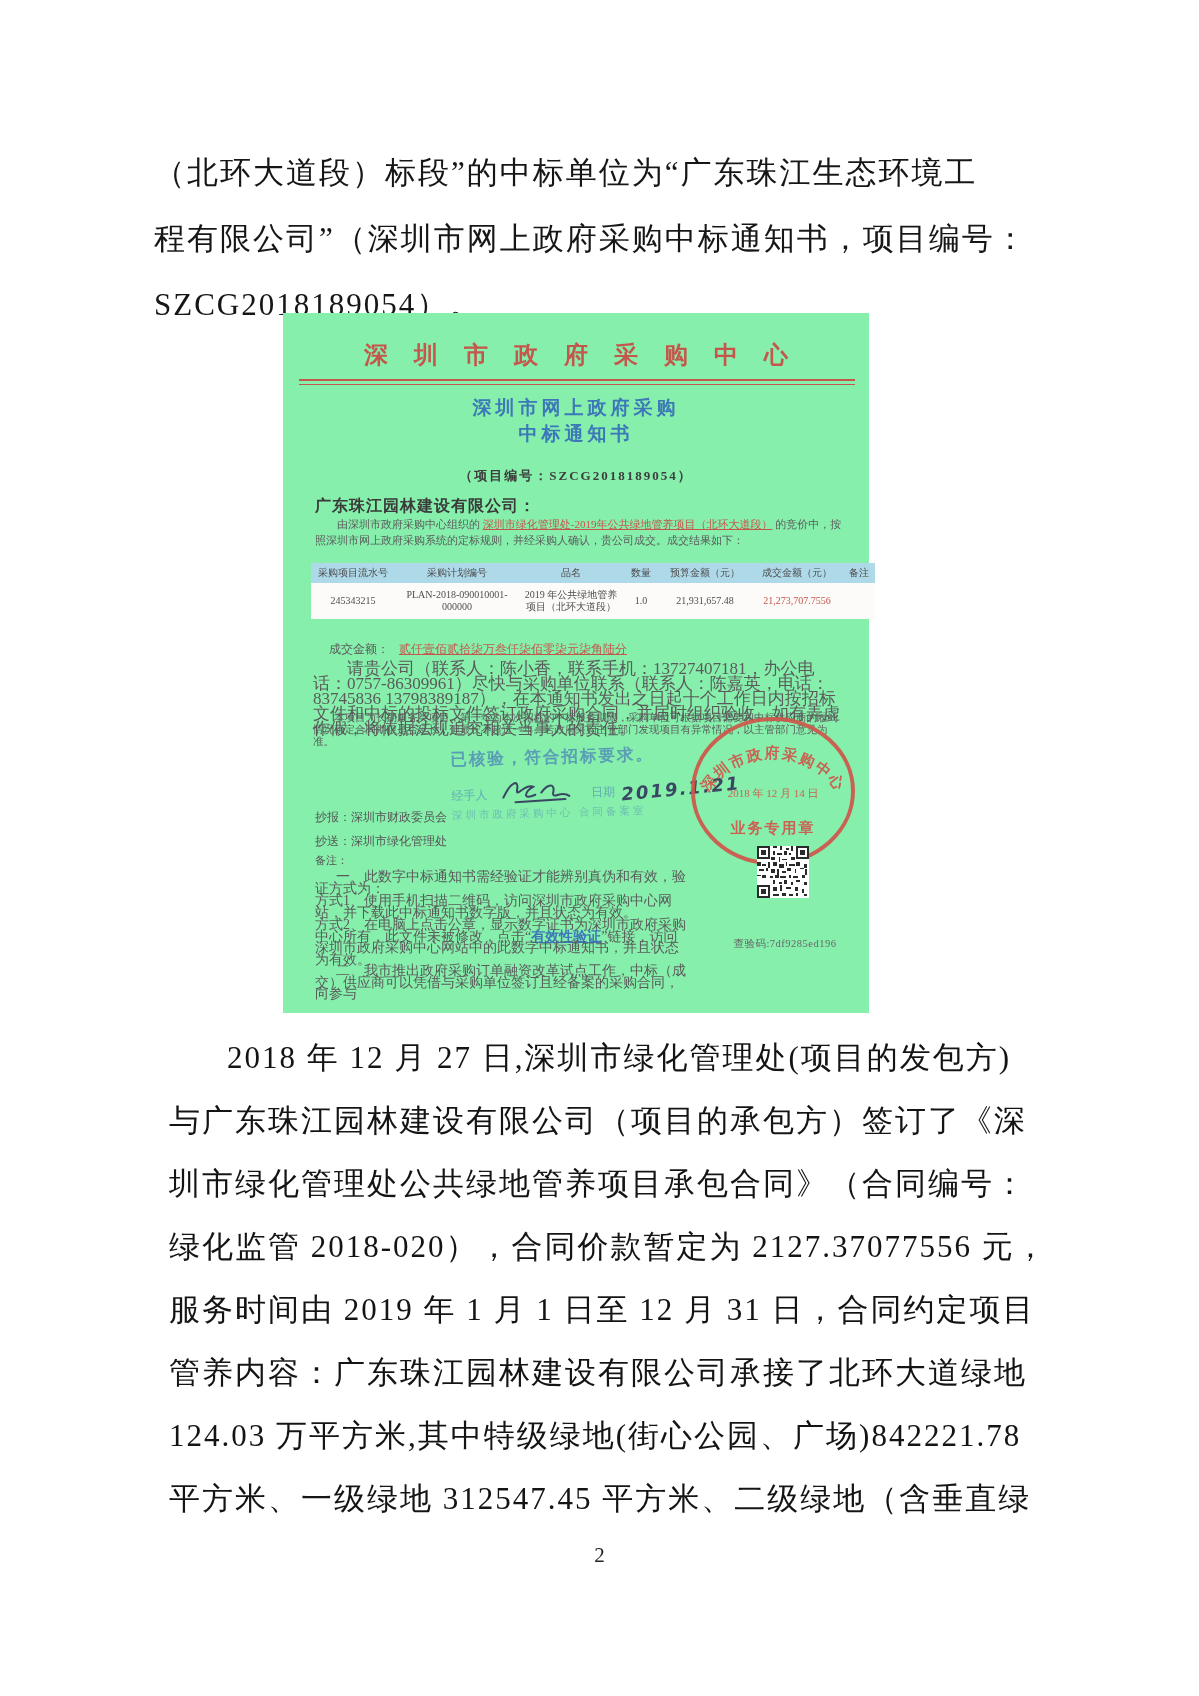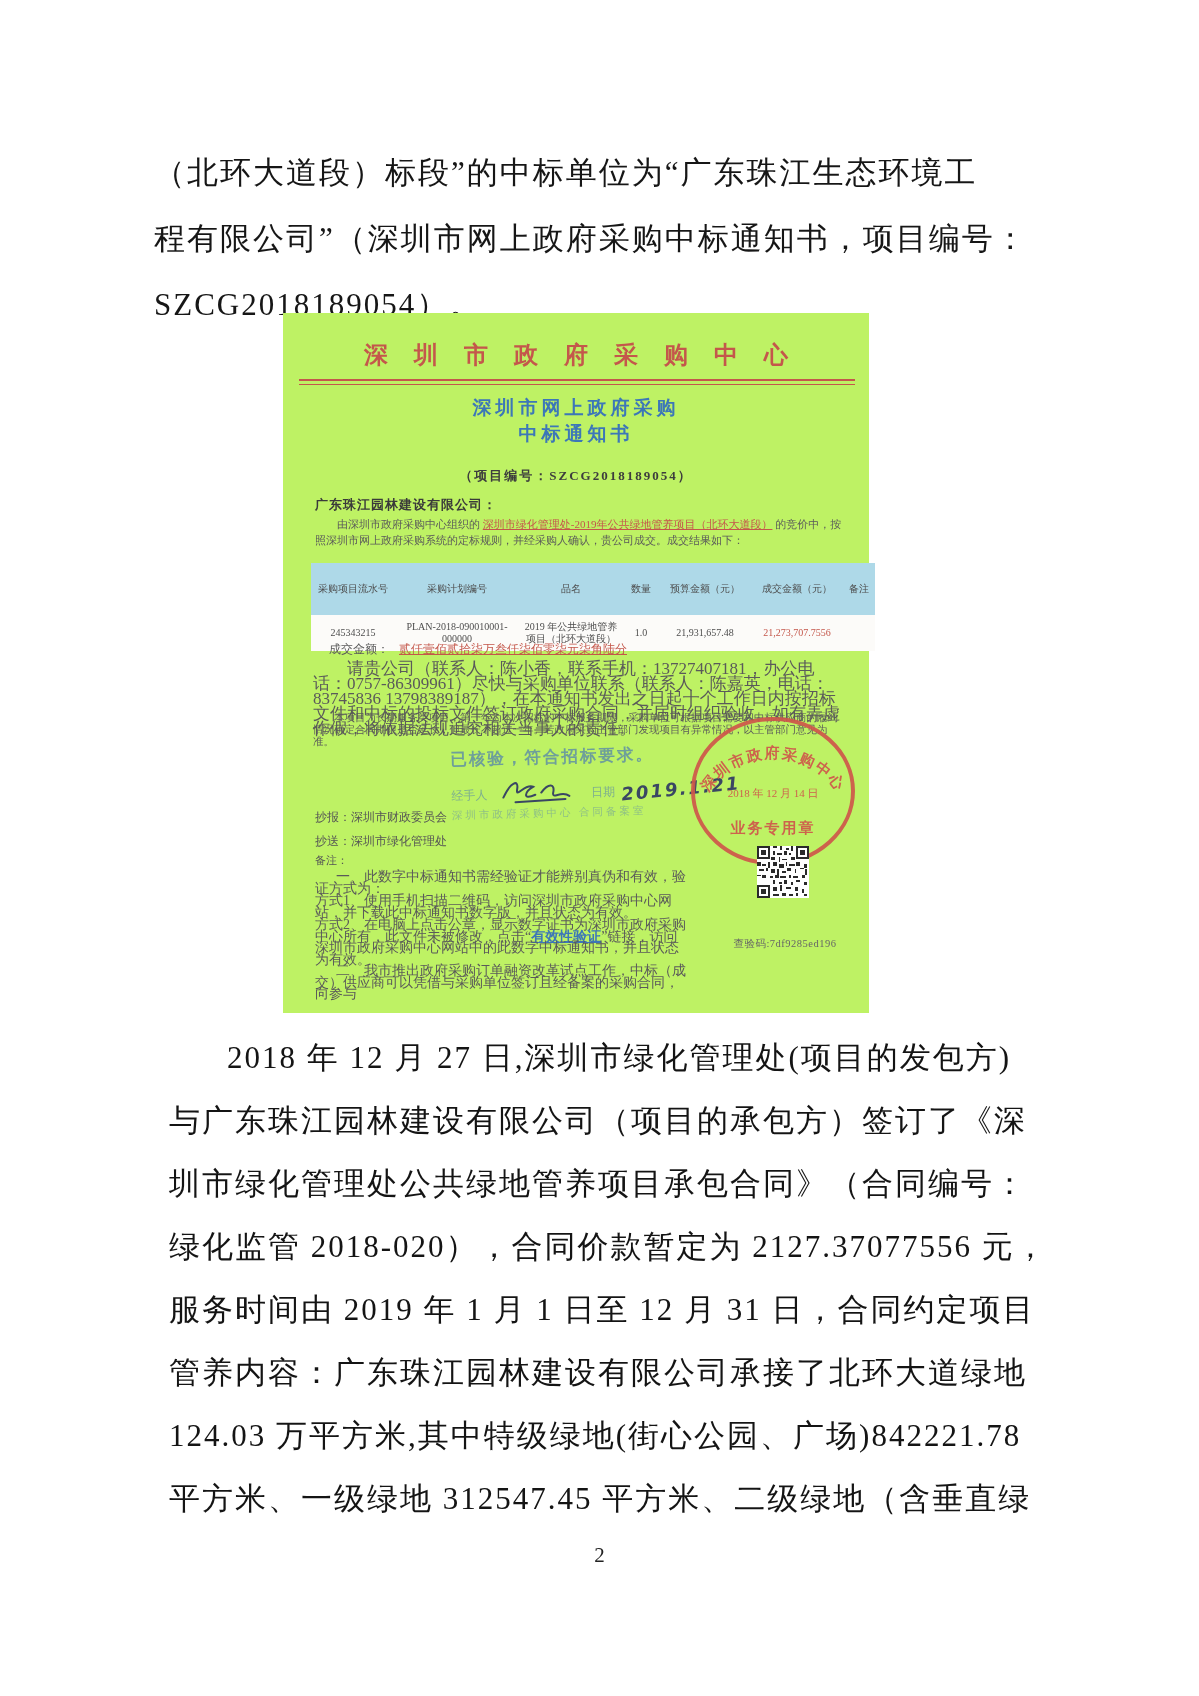--- a/index.html
+++ b/index.html
@@ -11,34 +11,34 @@
   .page{position:absolute;left:0;top:0;width:1199px;height:1696px;background:#ffffff;overflow:hidden;}
 
   
   .intro{position:absolute;left:154px;top:140px;width:890px;font-size:31px;line-height:66px;color:#161616;letter-spacing:2px;}
   .body-text{position:absolute;left:169px;top:1026px;width:895px;font-size:31px;line-height:63px;color:#141414;letter-spacing:2px;}
   .tline{white-space:nowrap;}
   .tline.indent{text-indent:58px;}
   .page-num{position:absolute;left:0;right:0;top:1543px;text-align:center;font-size:21px;color:#222;}
 
   
-  .scan{position:absolute;left:283px;top:313px;width:586px;height:700px;background:#bef264;color:#4f4f4f;}
+  .scan{position:absolute;left:283px;top:313px;width:586px;height:700px;background:#86efac;color:#4f4f4f;}
   .letterhead{position:absolute;top:26px;left:0;right:0;text-align:center;color:#c4574b;font-weight:bold;
     font-size:24px;letter-spacing:26px;text-indent:26px;white-space:nowrap;}
   .redline{position:absolute;top:66px;left:16px;right:14px;height:3px;border-top:2px solid #c4574b;border-bottom:1px solid #c4574b;}
   .scan-title{position:absolute;top:82px;left:0;right:0;text-align:center;color:#3c77b8;font-weight:bold;
     font-size:19px;letter-spacing:4px;line-height:26px;}
   .proj-no{position:absolute;top:154px;left:0;right:0;text-align:center;font-size:13px;font-weight:bold;color:#3d3d3d;letter-spacing:2px;}
-  .addressee{position:absolute;top:183px;left:32px;font-size:13px;font-weight:bold;color:#3a3a3a;letter-spacing:1px;}
+  .addressee{position:absolute;top:183px;left:32px;font-size:16px;font-weight:bold;color:#3a3a3a;letter-spacing:1px;}
   .scan-intro{position:absolute;top:204px;left:32px;width:528px;font-size:11px;line-height:15.5px;color:#5a5a5a;text-indent:2em;}
   .red-link{color:#c4574b;text-decoration:underline;}
 
   .scan-table{position:absolute;top:250px;left:28px;width:532px;border-collapse:collapse;table-layout:fixed;
     font-size:10px;color:#4d4d4d;text-align:center;}
-  .scan-table th{background:#aed9e8;font-weight:normal;padding:20px 1px;line-height:12px;vertical-align:middle;}
+  .scan-table th{background:#aed9e8;font-weight:normal;padding:4px 1px;line-height:12px;vertical-align:middle;}
   .scan-table td{padding:6px 1px;line-height:12px;vertical-align:middle;background:#fcfbf9;}
   .c0{width:82px}.c1{width:122px}.c2{width:102px}.c3{width:34px}.c4{width:90px}.c5{width:90px}.c6{width:30px}
   .red-amount{color:#c4574b;}
 
   .amount{position:absolute;top:328px;left:46px;font-size:12px;color:#5a5a5a;white-space:nowrap;}
   .amt-caps{color:#c4574b;text-decoration:underline;margin-left:10px;}
 
   .contact{position:absolute;top:348px;left:30px;width:532px;font-size:17px;line-height:15px;color:#5a5a5a;text-indent:2em;}
   .term{position:absolute;top:399px;left:30px;width:532px;font-size:10.5px;line-height:11.8px;color:#5a5a5a;text-indent:2em;}
 

